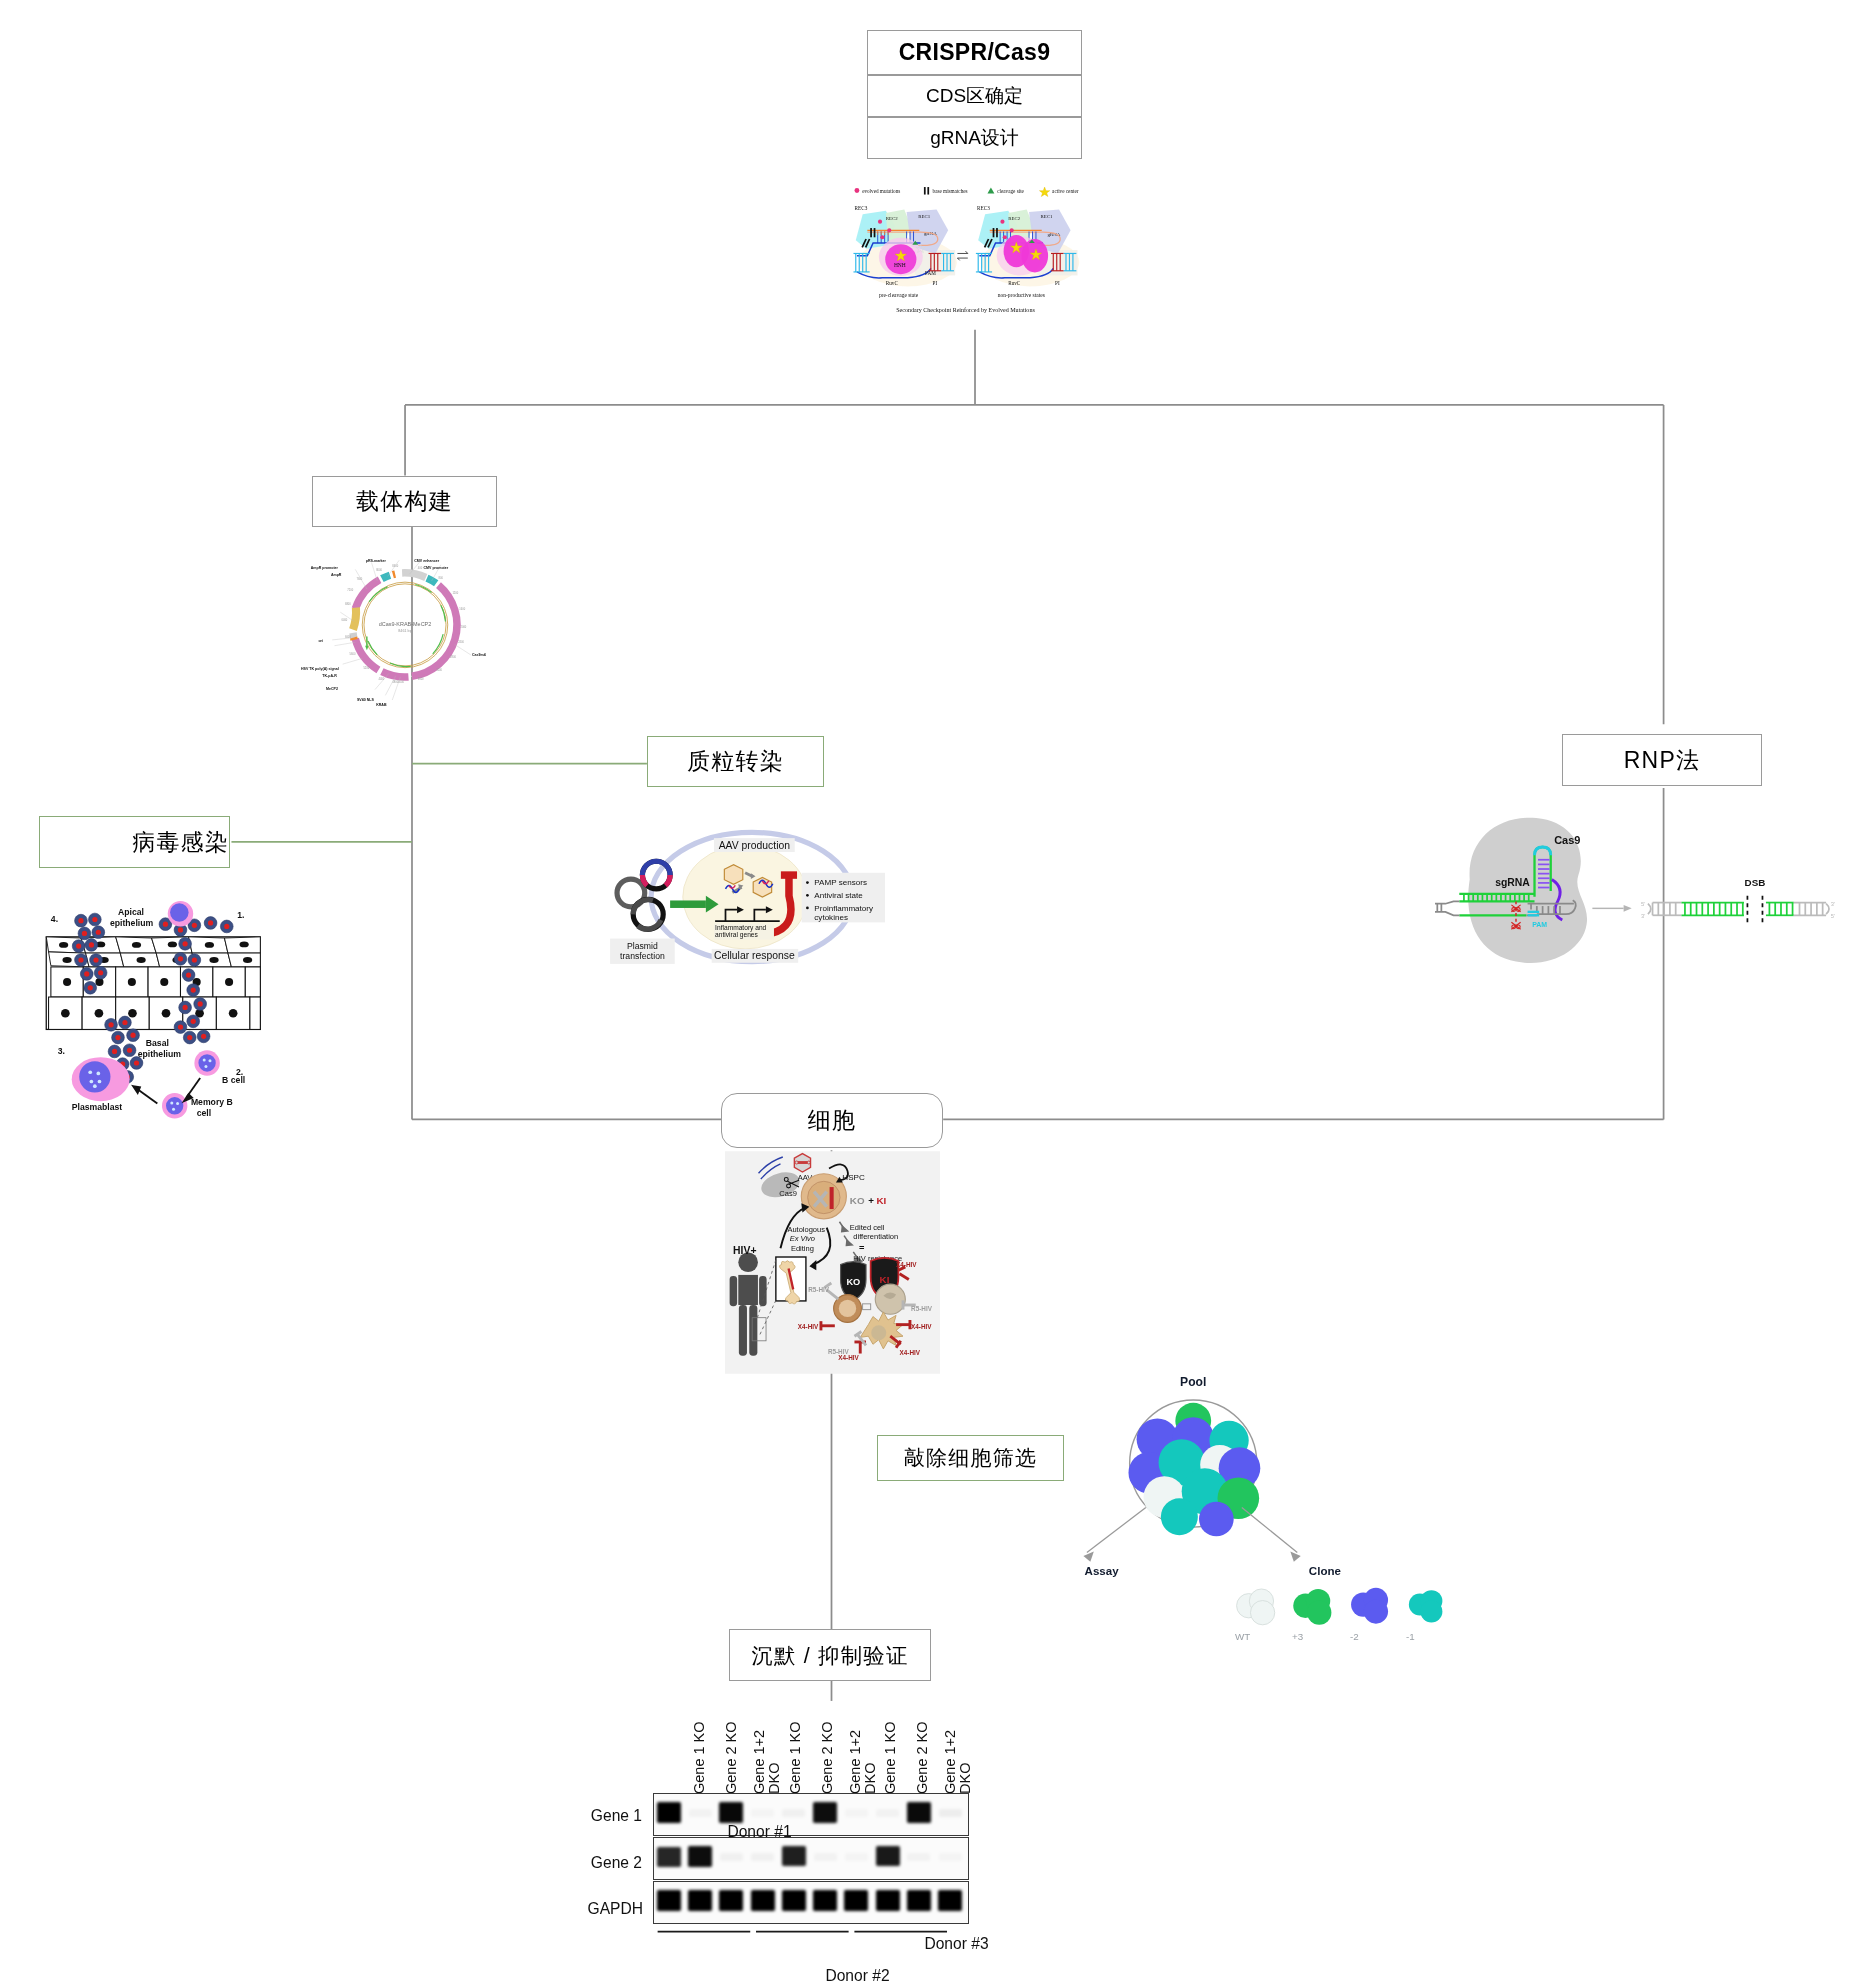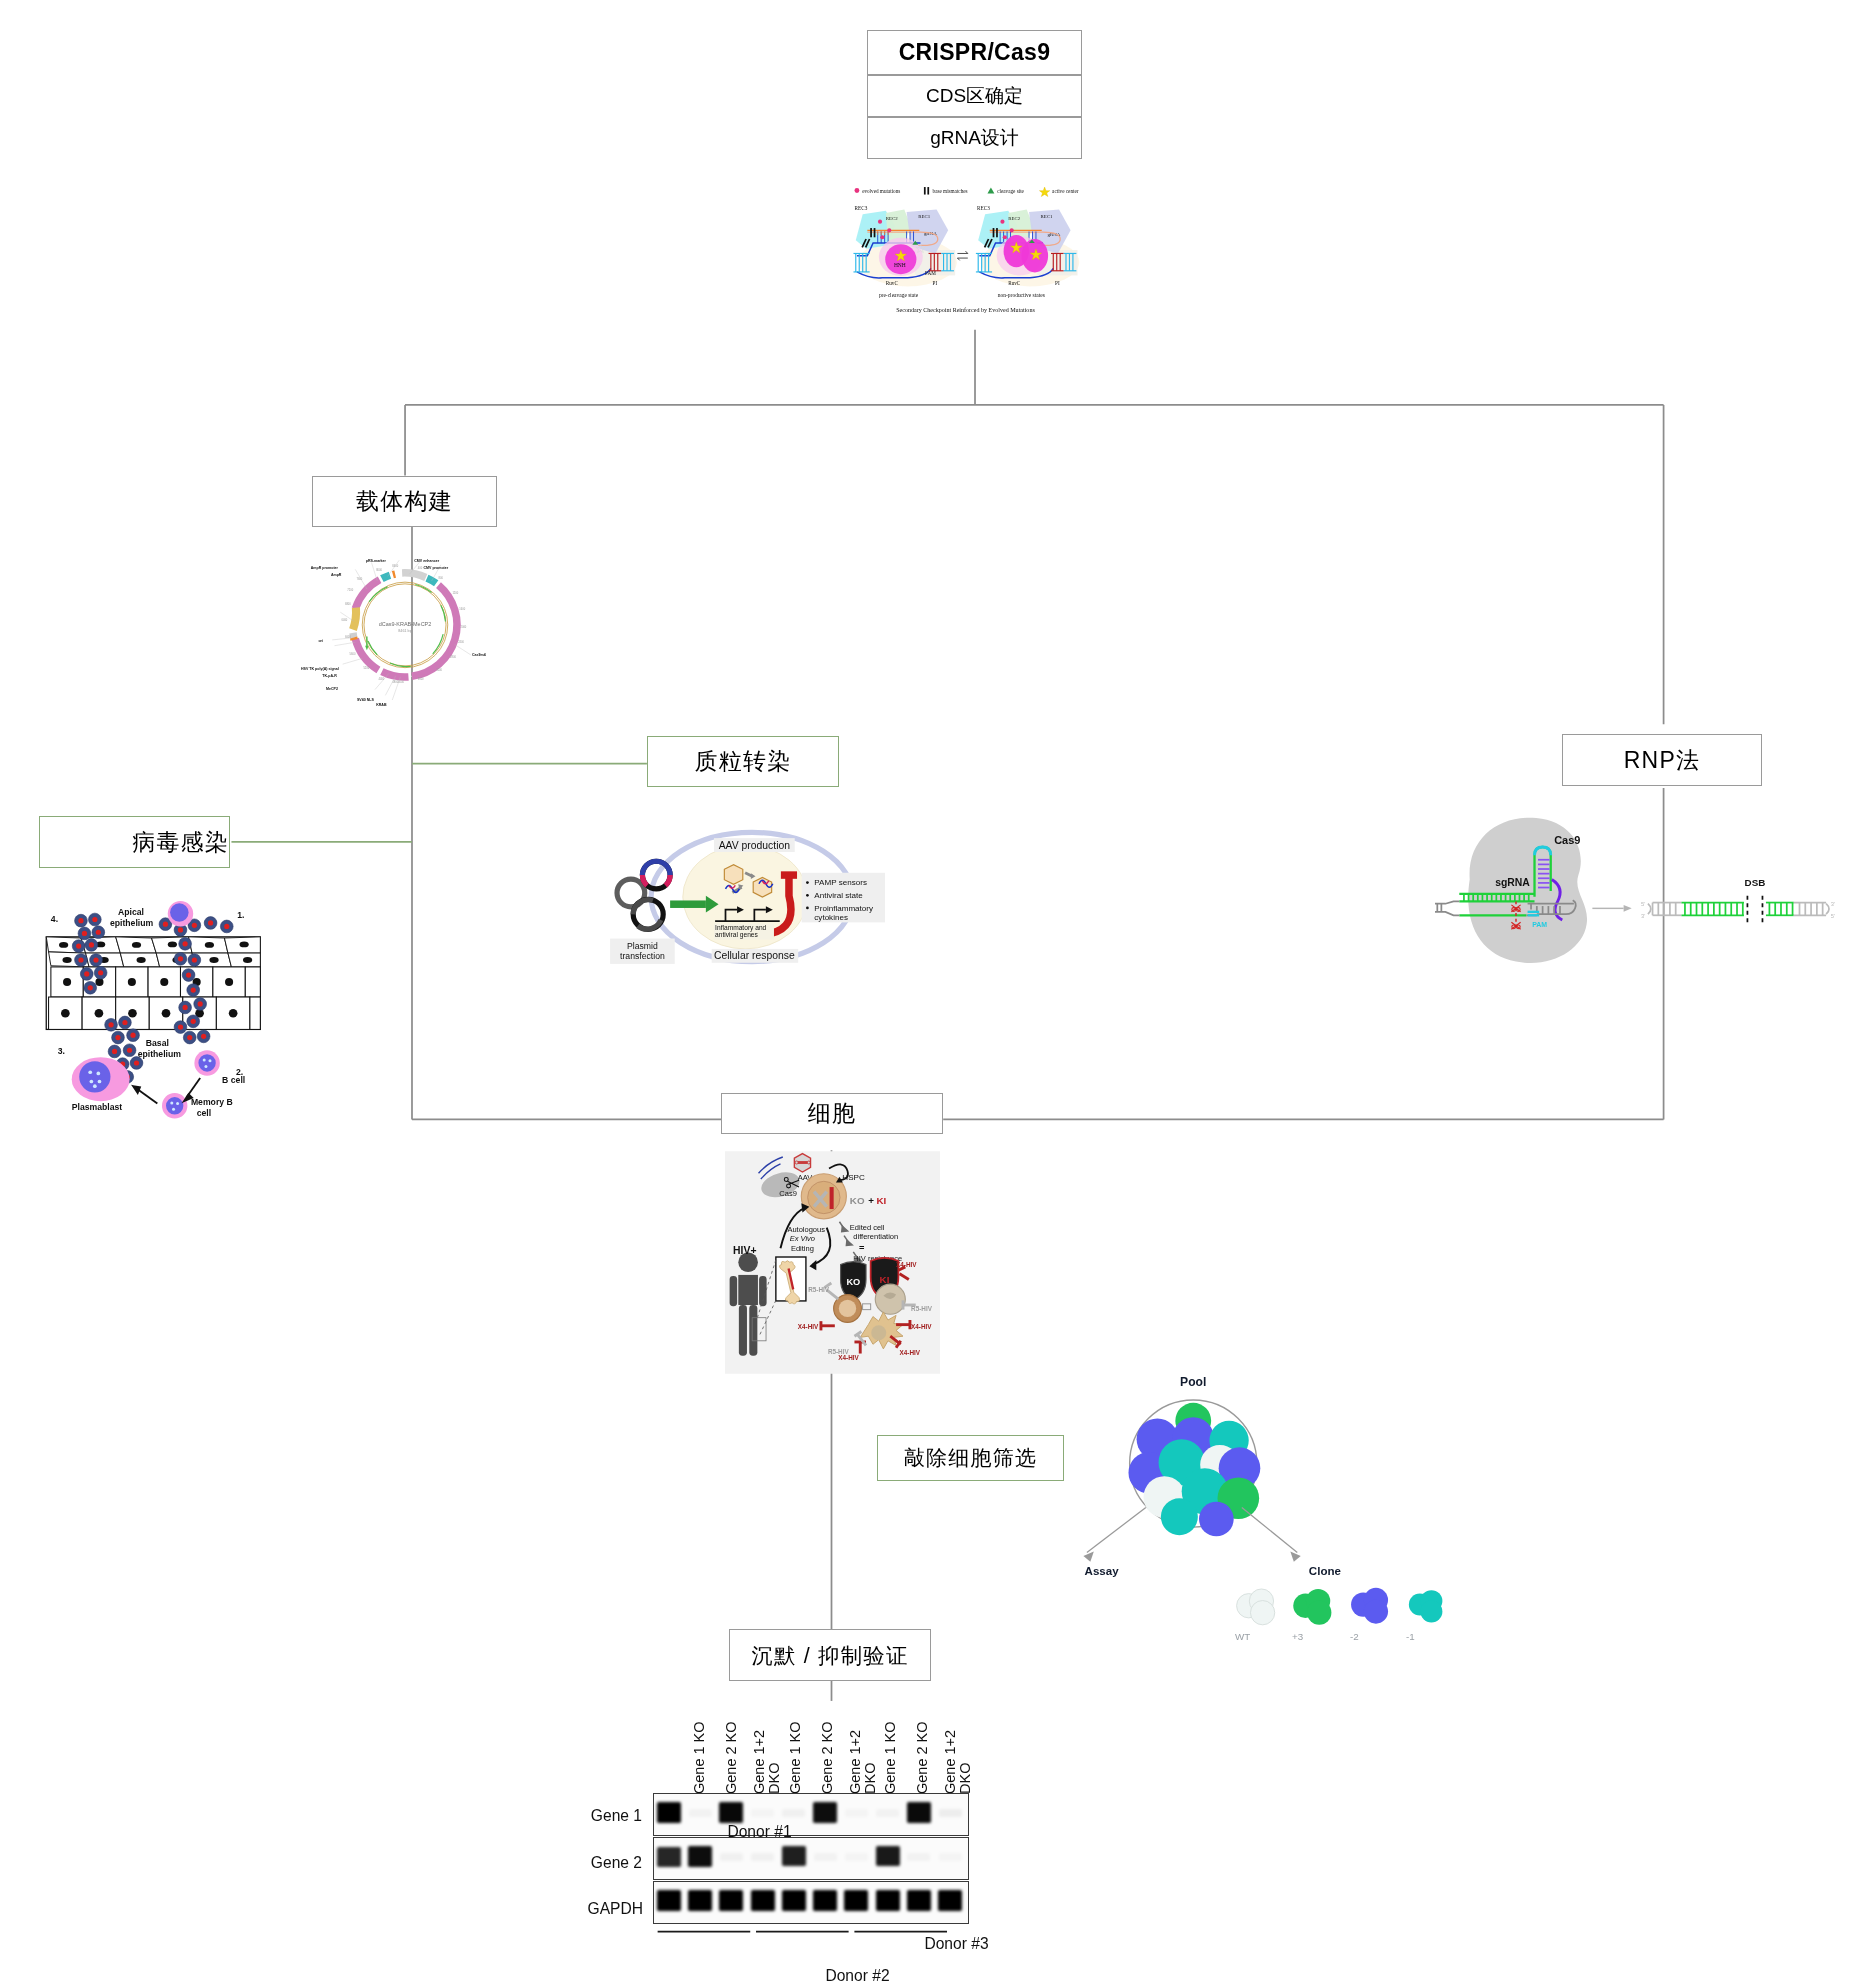--- a/index.html
+++ b/index.html
@@ -371,21 +371,21 @@
         <text x="62" y="176" text-anchor="end"></text>
         <text x="0" y="228">HSV TK poly(A) signal</text>
         <text x="62" y="240" text-anchor="end">TK-pA-R</text>
         <text x="64" y="262" text-anchor="end">MeCP2</text>
         <text x="126" y="282" text-anchor="end">SV40 NLS</text>
         <text x="148" y="290" text-anchor="end">KRAB</text>
       </g>
     </svg>
   </div>
 
-  <div class="node green" style="left:647px; top:736px; width:192px; height:51px;">
+  <div class="node green" style="left:647px; top:736px; width:177px; height:51px;">
     <span class="cn">质粒转染</span>
   </div>
 
   <div class="node gray" style="left:1562px; top:728px; width:200px; height:52px;margin-top:6px;">
     <span class="cn">RNP法</span>
   </div>
 
   <div class="node green" style="left:39px; top:816px; width:191px; height:52px;justify-content:flex-end;">
     <span class="cn">病毒感染</span>
   </div>
@@ -800,21 +800,21 @@
           <line x1="670" y1="170" x2="670" y2="192"></line>
           <path d="M676,172 Q686,181 676,190"></path>
         </g>
         <text x="684" y="176" font-size="10" fill="#bbb">3'</text>
         <text x="684" y="196" font-size="10" fill="#bbb">5'</text>
         <text x="553" y="142" font-size="17" font-weight="bold" fill="#111" text-anchor="middle">DSB</text>
       </g>
     </svg>
   </div>
 
-  <div class="node gray" style="left:721px; top:1093px; width:222px; height:41px;">
+  <div class="node gray" style="left:721px; top:1093px; width:222px; height:55px;border-radius:16px;">
     <span class="cn">细胞</span>
   </div>
 
   <div class="fig" style="left:725px; top:1151px; width:215px; height:223px;">
     <svg class="fig-svg" viewBox="0 0 372 385">
       <rect x="0" y="0" width="372" height="385" fill="#f2f2f2"></rect>
 
       <g fill="none" stroke="#2b3fa8" stroke-width="2.4">
         <path d="M62,48 Q78,30 96,22"></path>
         <path d="M58,38 Q76,18 100,10"></path>

